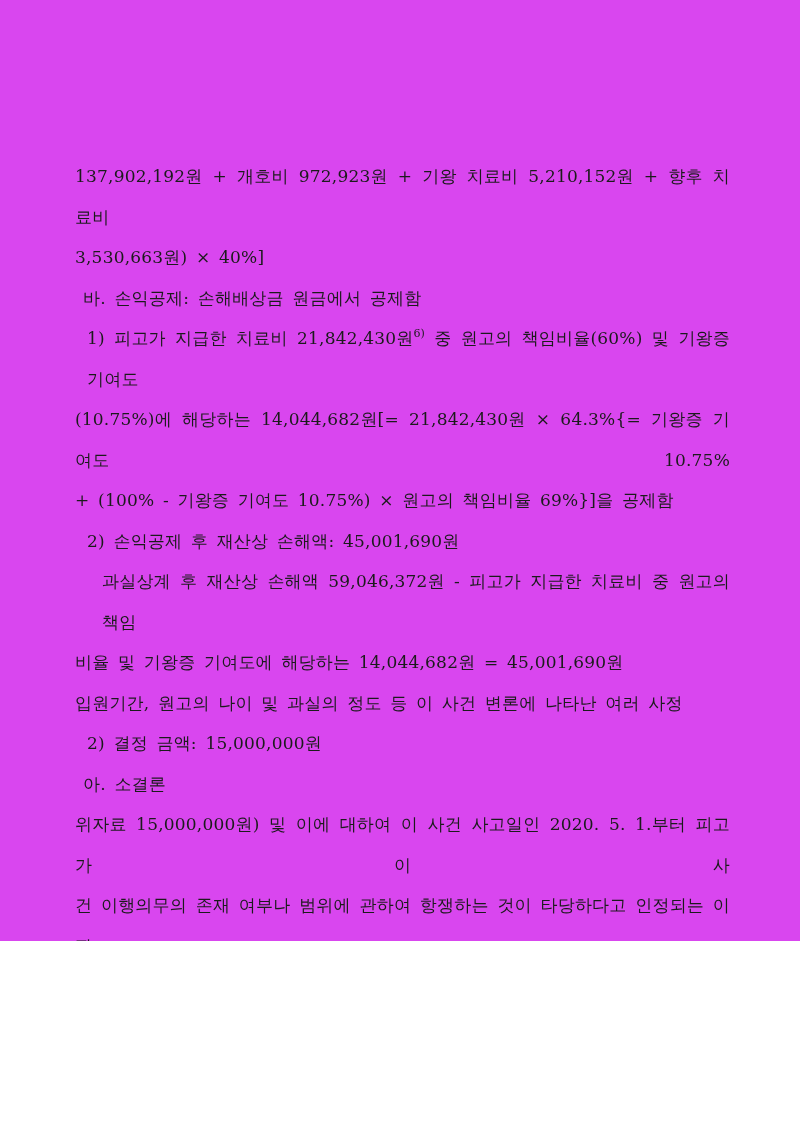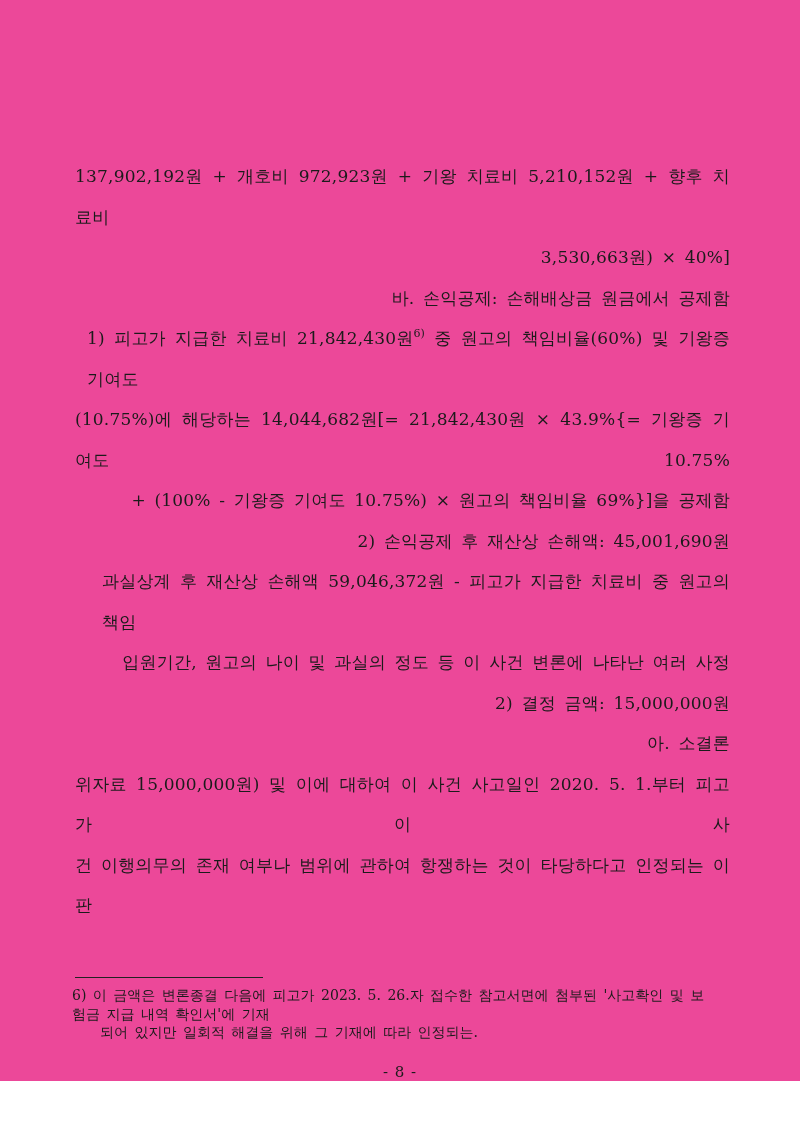--- a/index.html
+++ b/index.html
@@ -3,37 +3,37 @@
 <meta charset="utf-8">
 <style>
   html, body {
     margin: 0;
     padding: 0;
     background: #ffffff;
   }
   .page {
     position: relative;
     width: 800px;
-    height: 1081px;
-    background: #ec4899;
+    height: 941px;
+    background: #d946ef;
     font-family: "DejaVu Serif", "Liberation Serif", serif;
     color: #1b1b1b;
     overflow: hidden;
   }
   .body-text {
     position: absolute;
     left: 75px;
     top: 156px;
     width: 655px;
     font-size: 17px;
     line-height: 40.5px;
     word-spacing: 3px;
     letter-spacing: 0.2px;
   }
-  .line { text-align: right; }
+  .line { text-align: left; }
   
   .jl {
     text-align: justify;
     text-align-last: justify;
   }
   .ind8  { padding-left: 8px; }
   .ind12 { padding-left: 12px; }
   .ind20 { padding-left: 20px; }
   .ind27 { padding-left: 27px; }
   sup.fnref {
@@ -75,24 +75,25 @@
 </head>
 <body>
 
 <div class="page">
 
   <div class="body-text">
     <div class="line jl">137,902,192원 + 개호비 972,923원 + 기왕 치료비 5,210,152원 + 향후 치료비</div>
     <div class="line">3,530,663원) × 40%]</div>
     <div class="line ind8">바. 손익공제: 손해배상금 원금에서 공제함</div>
     <div class="line ind12 jl"><span>1) 피고가 지급한 치료비 21,842,430원</span><sup class="fnref">6)</sup><span> 중 원고의 책임비율(60%) 및 기왕증 기여도</span></div>
-    <div class="line jl">(10.75%)에 해당하는 14,044,682원[= 21,842,430원 × 43.9%{= 기왕증 기여도 10.75%</div>
+    <div class="line jl">(10.75%)에 해당하는 14,044,682원[= 21,842,430원 × 64.3%{= 기왕증 기여도 10.75%</div>
     <div class="line">+ (100% - 기왕증 기여도 10.75%) × 원고의 책임비율 69%}]을 공제함</div>
     <div class="line ind12">2) 손익공제 후 재산상 손해액: 45,001,690원</div>
     <div class="line ind27 jl">과실상계 후 재산상 손해액 59,046,372원 - 피고가 지급한 치료비 중 원고의 책임</div>
+    <div class="line">비율 및 기왕증 기여도에 해당하는 14,044,682원 = 45,001,690원</div>
     <div class="line">입원기간, 원고의 나이 및 과실의 정도 등 이 사건 변론에 나타난 여러 사정</div>
     <div class="line ind12">2) 결정 금액: 15,000,000원</div>
     <div class="line ind8">아. 소결론</div>
     <div class="line jl">위자료 15,000,000원) 및 이에 대하여 이 사건 사고일인 2020. 5. 1.부터 피고가 이 사</div>
     <div class="line jl">건 이행의무의 존재 여부나 범위에 관하여 항쟁하는 것이 타당하다고 인정되는 이 판</div>
 
   </div>
 
   <div class="fn-sep"></div>
 

